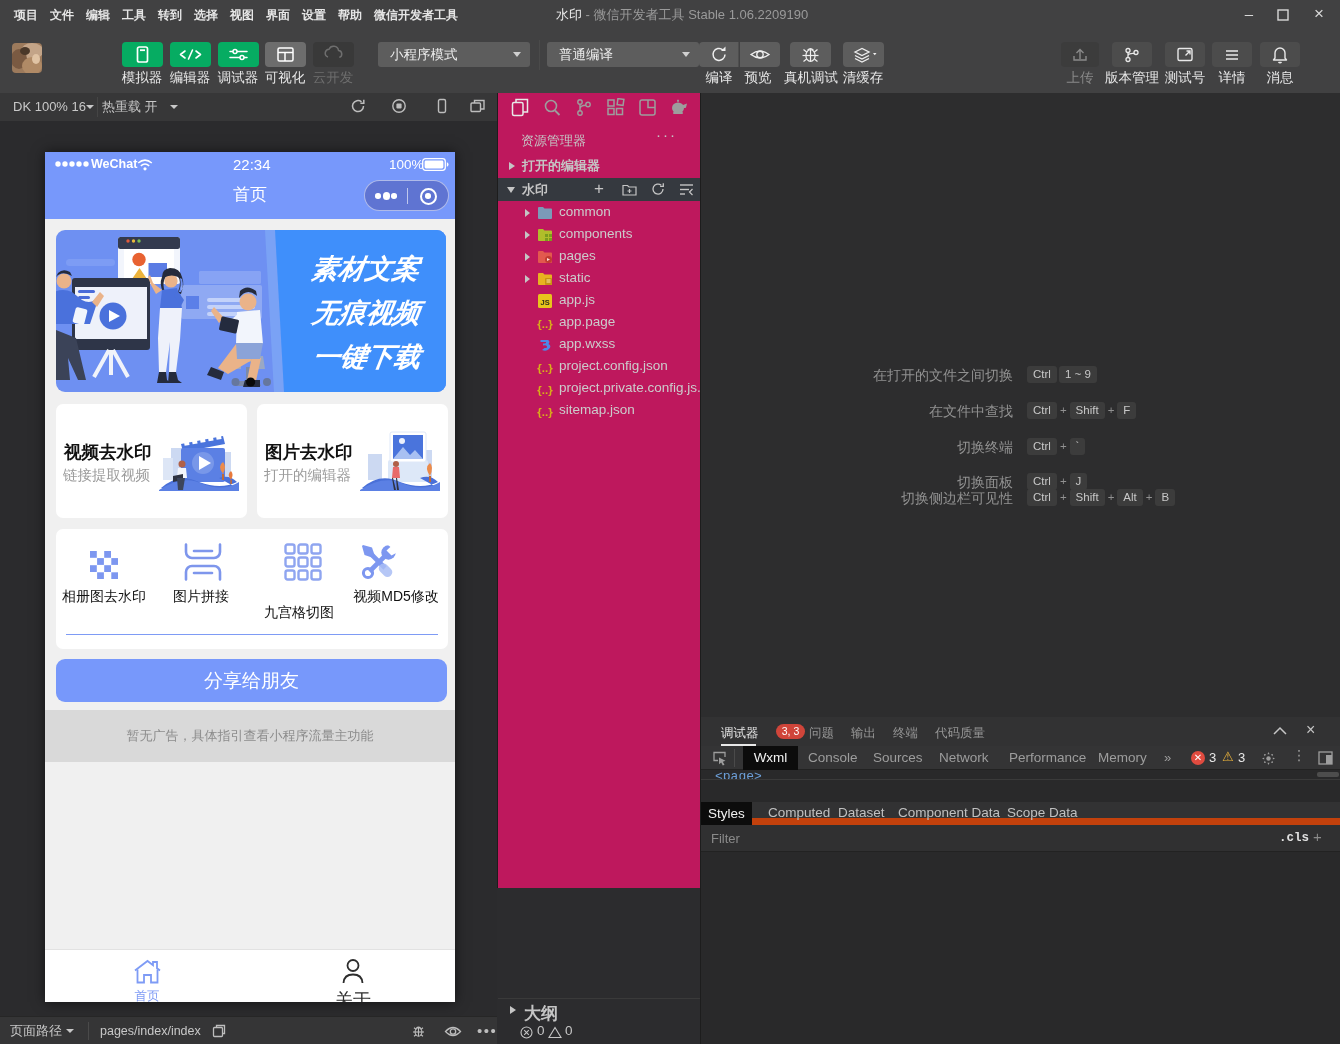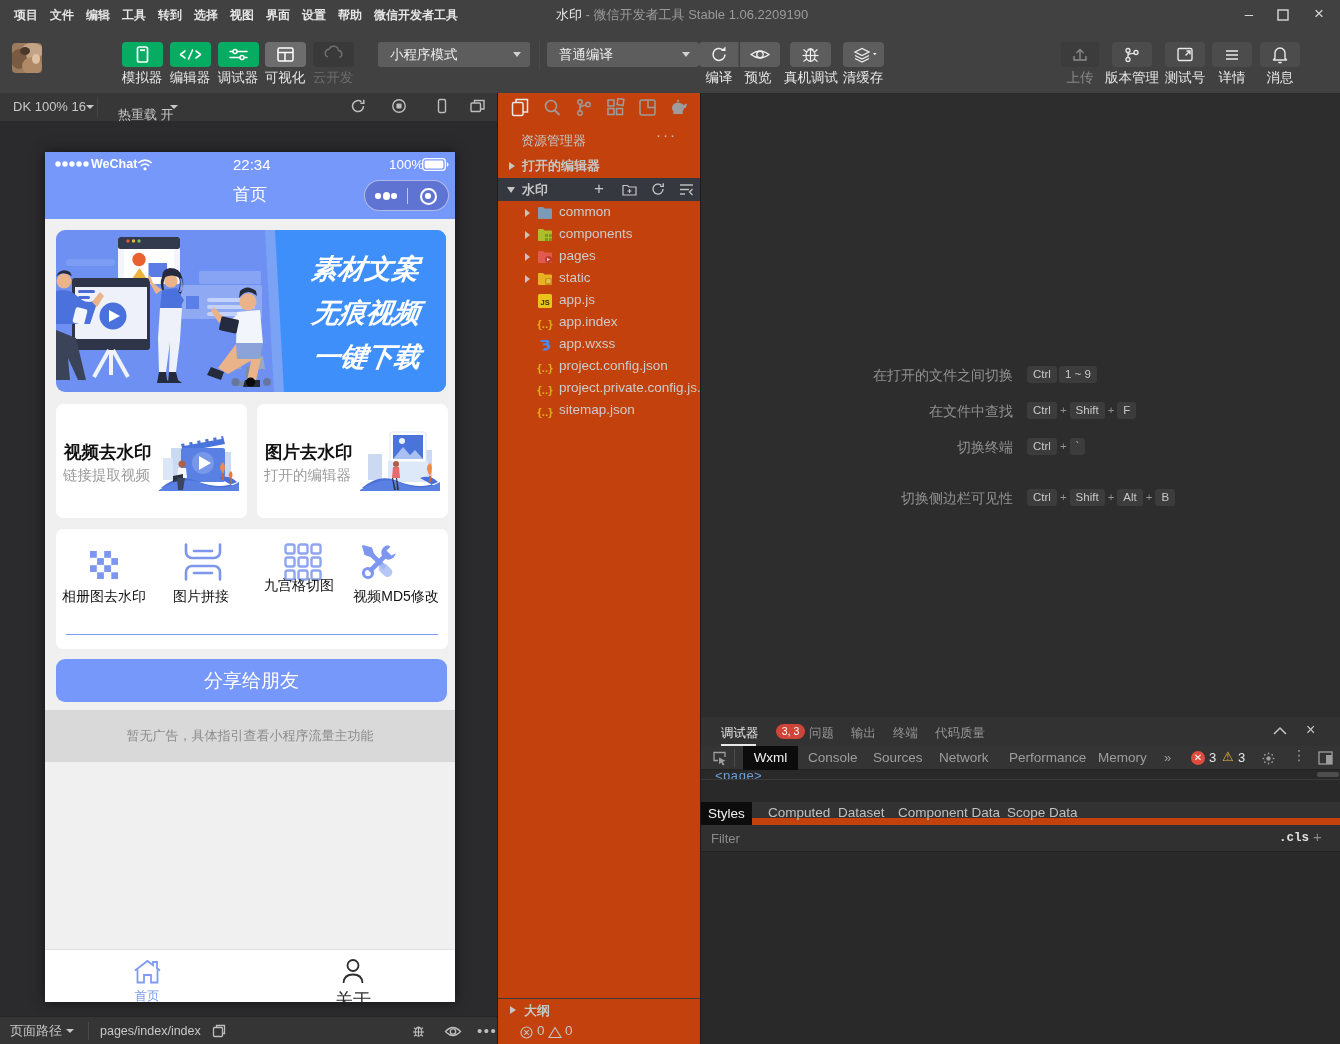--- a/index.html
+++ b/index.html
@@ -23,21 +23,21 @@
 .drop { position:absolute; top:12px; height:25px; background:#5d5d5d; border-radius:3px; color:#ededed; font-size:13.5px; line-height:25px; padding-left:12px; }
 .drop .caret { position:absolute; right:9px; top:10px; width:0; height:0; border-left:4.5px solid transparent; border-right:4.5px solid transparent; border-top:5px solid #d0d0d0; }
 .ibtn { position:absolute; top:12px; height:25px; background:#5d5d5d; }
 
 
 #simpanel { position:absolute; left:0; top:93px; width:497px; height:951px; background:#2b2b2d; }
 #simtoolbar { position:absolute; left:0; top:0; width:497px; height:28px; background:#373738; color:#c8c8c8; font-size:13px; line-height:28px; }
 #simstatus { position:absolute; left:0; bottom:0; width:497px; height:28px; background:#353536; border-top:1px solid #262626; color:#c8c8c8; font-size:13.5px; line-height:28px; }
 #phone { position:absolute; left:45px; top:59px; width:410px; height:850px; background:#f0f0f0; box-shadow:0 0 12px rgba(0,0,0,0.55); overflow:hidden; }
 
-#sidebar { position:absolute; left:497px; top:93px; width:203px; height:951px; background:#c2410c; border-left:1px solid #1d1d1d; }
+#sidebar { position:absolute; left:497px; top:93px; width:203px; height:795px; background:#be185d; border-left:1px solid #1d1d1d; }
 
 #editor { position:absolute; left:700px; top:93px; width:640px; height:624px; background:#2d2d2e; border-left:1px solid #1d1d1d; }
 #debugger { position:absolute; left:700px; top:717px; width:640px; height:327px; background:#2a2a2b; border-left:1px solid #1d1d1d; }
 
 
 .krow { position:absolute; left:0; width:640px; height:20px; }
 .klabel { position:absolute; right:328px; top:0; font-size:14px; color:#919191; white-space:nowrap; }
 .keys { position:absolute; left:326px; top:-1px; white-space:nowrap; }
 .kb { display:inline-block; background:#3c3c3c; border-radius:3px; color:#c8c8c8; font-size:11.5px; padding:2px 6px 3px; margin-right:2px; vertical-align:top; }
 .kplus { color:#919191; font-size:11.5px; margin:0 3px 0 1px; vertical-align:top; display:inline-block; padding-top:2px; }
@@ -208,21 +208,21 @@
       </svg>
   </div>
   <div class="tlbl" style="left:1260px;width:40px;">消息</div>
 </div>
 
 <div id="simpanel">
   <div id="simtoolbar">
     <span style="position:absolute;left:13px;">DK 100% 16</span>
     <span style="position:absolute;left:86px;top:12px;width:0;height:0;border-left:4px solid transparent;border-right:4px solid transparent;border-top:4.5px solid #c8c8c8;"></span>
     <div style="position:absolute;left:97px;top:4px;width:1px;height:20px;background:#454545;"></div>
-    <span style="position:absolute;left:118px;margin-top:8px;">热重载 开</span>
+    <span style="position:absolute;left:102px;">热重载 开</span>
     <span style="position:absolute;left:170px;top:12px;width:0;height:0;border-left:4px solid transparent;border-right:4px solid transparent;border-top:4.5px solid #c8c8c8;"></span>
     <svg style="position:absolute;left:350px;top:5px;" width="16" height="16" viewBox="0 0 16 16">
         <path d="M13.5 8 a5.5 5.5 0 1 1 -2-4.2" fill="none" stroke="#bdbdbd" stroke-width="1.5"></path>
         <path d="M13.8 1.8 L13.8 5.2 L10.4 5.2" fill="none" stroke="#bdbdbd" stroke-width="1.5"></path>
       </svg>
     <svg style="position:absolute;left:391px;top:5px;" width="16" height="16" viewBox="0 0 16 16">
         <circle cx="8" cy="8" r="6.2" fill="none" stroke="#bdbdbd" stroke-width="1.4"></circle>
         <rect x="5.4" y="5.4" width="5.2" height="5.2" rx="1" fill="#bdbdbd"></rect>
       </svg>
     <svg style="position:absolute;left:434px;top:5px;" width="16" height="16" viewBox="0 0 16 16">
@@ -439,21 +439,21 @@
         <path d="M4 3 L13 5.5 L15.5 13 L13 15.5 L5.5 13 L3 4 Z" fill="#7d97f0"></path>
         <rect x="21.5" y="21" width="9.5" height="15" rx="4.5" transform="rotate(-45 26 28)" fill="#a9bdf4" opacity="0.85"></rect>
         <circle cx="29.5" cy="10.5" r="7.2" fill="#7d97f0"></circle>
         <polygon points="29,3 40,1 40,12" fill="#ffffff"></polygon>
         <polygon points="27.5,8.5 33,3.5 39,10 32.5,13.5" fill="#ffffff"></polygon>
         <line x1="26.5" y1="13.5" x2="10.5" y2="29.5" stroke="#7d97f0" stroke-width="4.6"></line>
         <circle cx="9" cy="31" r="4.6" fill="none" stroke="#7d97f0" stroke-width="3"></circle>
       </svg>
       <div class="abs" style="left:0px;top:59px;width:96px;text-align:center;font-size:14px;color:#111;">相册图去水印</div>
       <div class="abs" style="left:97px;top:59px;width:96px;text-align:center;font-size:14px;color:#111;">图片拼接</div>
-      <div class="abs" style="left:195px;top:48px;width:96px;text-align:center;font-size:14px;color:#111;">九宫格切图</div>
+      <div class="abs" style="left:195px;top:75px;width:96px;text-align:center;font-size:14px;color:#111;">九宫格切图</div>
       <div class="abs" style="left:287px;top:59px;width:106px;text-align:center;font-size:14px;color:#111;">视频MD5修改</div>
       <div class="abs" style="left:10px;top:105px;width:230px;border-top:1.5px solid #7e9bf5;"></div>
       <div class="abs" style="right:10px;top:105px;width:230px;border-top:1.5px solid #7e9bf5;"></div>
     </div>
 
     <div class="abs" style="left:11px;top:507px;width:391px;height:43px;background:#7798fb;border-radius:9px;color:#fff;font-size:19px;text-align:center;line-height:43px;">分享给朋友</div>
 
     <div class="abs" style="left:0;top:558px;width:410px;height:52px;background:#d9d9d9;color:#8c8c8c;font-size:13px;text-align:center;line-height:52px;">暂无广告，具体指引查看小程序流量主功能</div>
 
     <div class="abs" style="left:0;top:797px;width:410px;height:53px;background:#fff;border-top:1px solid #e2e2e2;">
@@ -617,21 +617,21 @@
     <svg class="ficon" viewBox="0 0 16 16">
         <rect x="1" y="1" width="14" height="14" rx="1.5" fill="#e8c41c"></rect>
         <text x="8.2" y="12" font-size="7.5" font-weight="bold" fill="#33301a" text-anchor="middle" font-family="Liberation Sans">JS</text>
       </svg>
     <span class="txt">app.js</span>
     </div>
   <div class="trow" style="top:219px;">
     <svg class="ficon" viewBox="0 0 16 16">
         <text x="8" y="12.5" font-size="11.5" font-weight="bold" fill="#d8b018" text-anchor="middle" font-family="Liberation Sans">{..}</text>
       </svg>
-    <span class="txt">app.index</span>
+    <span class="txt">app.page</span>
     </div>
   <div class="trow" style="top:241px;">
     <svg class="ficon" viewBox="0 0 16 16">
         <path d="M3.5 3 L11 3 Q13.5 4.5 11.5 7 Q15 9 12 12 Q9 15 5 13 L7.5 11 Q10.5 11.5 10 9.5 Q9 7.5 6 8.5 L6 6.5 Q9.5 6.5 9 5 L3.5 5 Z" fill="#4f86e8"></path>
       </svg>
     <span class="txt">app.wxss</span>
     </div>
   <div class="trow" style="top:263px;">
     <svg class="ficon" viewBox="0 0 16 16">
         <text x="8" y="12.5" font-size="11.5" font-weight="bold" fill="#d8b018" text-anchor="middle" font-family="Liberation Sans">{..}</text>
@@ -646,21 +646,21 @@
     </div>
   <div class="trow" style="top:307px;">
     <svg class="ficon" viewBox="0 0 16 16">
         <text x="8" y="12.5" font-size="11.5" font-weight="bold" fill="#d8b018" text-anchor="middle" font-family="Liberation Sans">{..}</text>
       </svg>
     <span class="txt">sitemap.json</span>
     </div>
 
   <div class="abs" style="left:0;top:905px;width:203px;height:23px;border-top:1px solid #3a3a3a;">
     <div class="abs" style="left:12px;top:7px;width:0;height:0;border-top:4.5px solid transparent;border-bottom:4.5px solid transparent;border-left:6px solid #c5c5c5;"></div>
-    <div class="abs" style="left:26px;top:3px;font-size:13px;font-weight:bold;color:#c5c5c5;">大纲</div>
+    <div class="abs" style="left:26px;top:3px;font-size:17px;font-weight:bold;color:#c5c5c5;">大纲</div>
   </div>
   <div class="abs" style="left:0;top:928px;width:203px;height:23px;">
     <svg class="abs" style="left:22px;top:5px;" width="13" height="13" viewBox="0 0 13 13">
         <circle cx="6.5" cy="6.5" r="5.5" fill="none" stroke="#c5c5c5" stroke-width="1.1"></circle>
         <path d="M4.2 4.2 L8.8 8.8 M8.8 4.2 L4.2 8.8" stroke="#c5c5c5" stroke-width="1.1"></path>
       </svg>
     <div class="abs" style="left:39px;top:2px;font-size:13.5px;color:#c5c5c5;">0</div>
     <svg class="abs" style="left:50px;top:5px;" width="14" height="13" viewBox="0 0 14 13">
         <path d="M7 1.5 L13 11.5 L1 11.5 Z" fill="none" stroke="#c5c5c5" stroke-width="1.1"></path>
       </svg>
@@ -673,20 +673,24 @@
       <span class="klabel">在打开的文件之间切换</span>
       <span class="keys"><span class="kb">Ctrl</span><span class="kb">1 ~ 9</span></span>
     </div>
   <div class="krow" style="top:310px;">
       <span class="klabel">在文件中查找</span>
       <span class="keys"><span class="kb">Ctrl</span><span class="kplus">+</span><span class="kb">Shift</span><span class="kplus">+</span><span class="kb">F</span></span>
     </div>
   <div class="krow" style="top:346px;">
       <span class="klabel">切换终端</span>
       <span class="keys"><span class="kb">Ctrl</span><span class="kplus">+</span><span class="kb">`</span></span>
+    </div>
+  <div class="krow" style="top:381px;">
+      <span class="klabel">切换面板</span>
+      <span class="keys"><span class="kb">Ctrl</span><span class="kplus">+</span><span class="kb">J</span></span>
     </div>
   <div class="krow" style="top:397px;text-align:right;">
       <span class="klabel">切换侧边栏可见性</span>
       <span class="keys"><span class="kb">Ctrl</span><span class="kplus">+</span><span class="kb">Shift</span><span class="kplus">+</span><span class="kb">Alt</span><span class="kplus">+</span><span class="kb">B</span></span>
     </div>
 </div>
 
 <div id="debugger">
 
   <div class="abs" style="left:0;top:0;width:640px;height:29px;background:#323233;">

